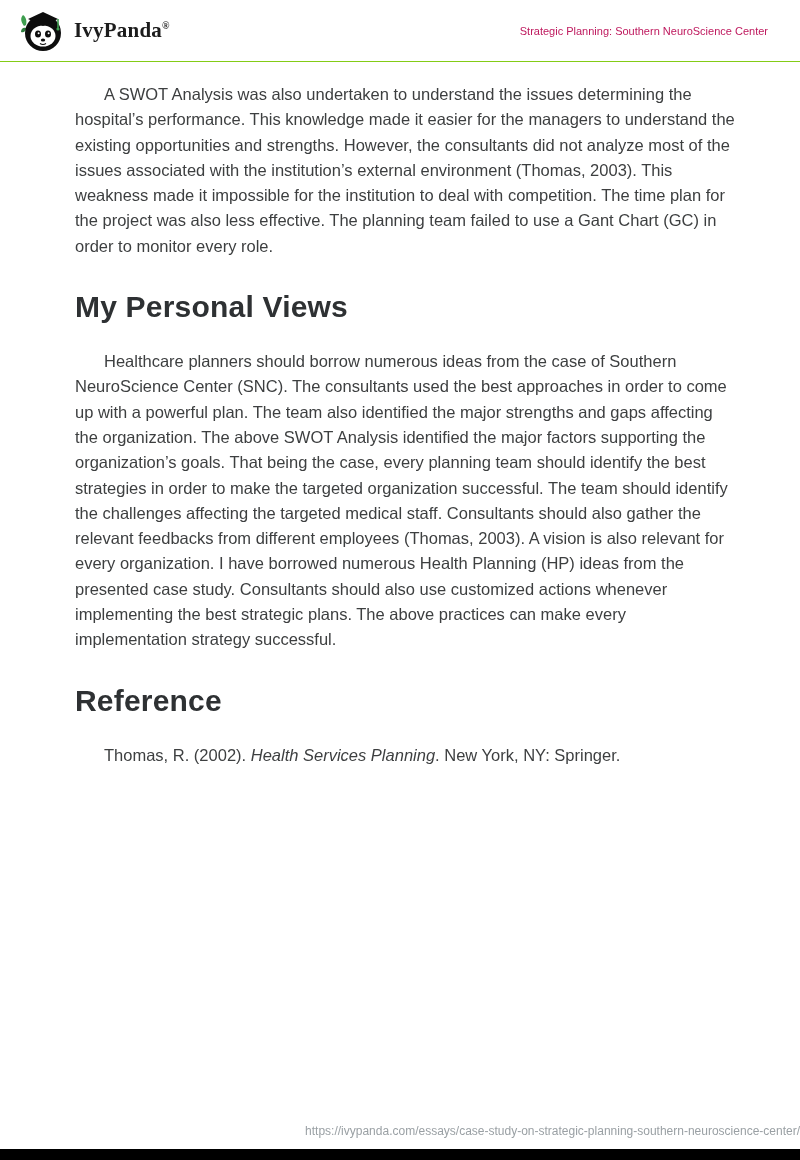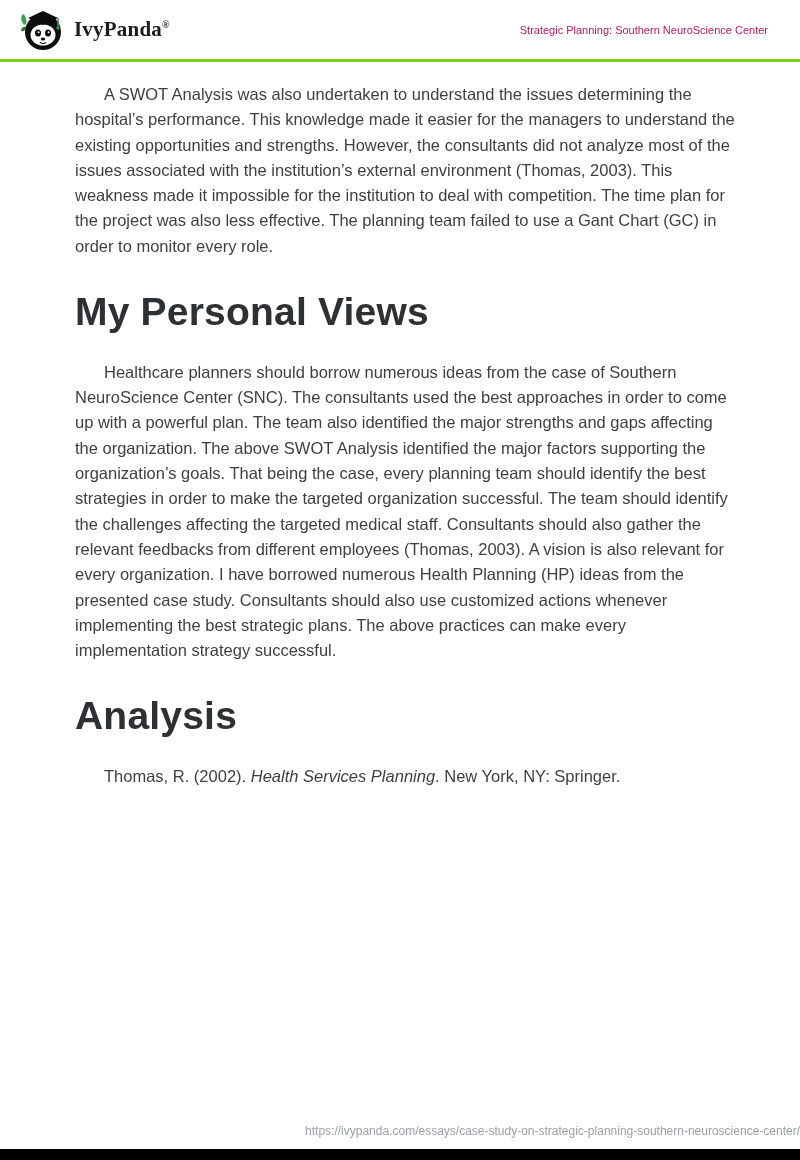--- a/index.html
+++ b/index.html
@@ -17,21 +17,21 @@
     overflow: hidden;
   }
 
   
   .header {
     height: 62px;
     display: flex;
     align-items: center;
     justify-content: space-between;
     padding: 0 32px 0 18px;
-    border-bottom: 3px solid #84cc16;
+    border-bottom: 1px solid #84cc16;
   }
   .brand {
     display: flex;
     align-items: center;
     gap: 10px;
     text-decoration: none;
     color: #1c1c1c;
     cursor: pointer;
   }
   .brand-name {
@@ -57,21 +57,21 @@
     color: #3d3f40;
   }
   .content p {
     font-size: 16.5px;
     line-height: 25.3px;
     margin-bottom: 21px;
     max-width: 660px;
   }
   .content p.indent { text-indent: 29px; }
   .content h2 {
-    font-size: 39px;
+    font-size: 30px;
     line-height: 1.2;
     font-weight: 700;
     color: #2e3133;
     margin: 30px 0 24px 0;
     letter-spacing: .2px;
   }
   .italic { font-style: italic; }
 
   
   .footer-url {
@@ -132,21 +132,21 @@
     </div>
     <div class="doc-title">Strategic Planning: Southern NeuroScience Center</div>
   </div>
 
   <div class="content">
     <p class="indent">A SWOT Analysis was also undertaken to understand the issues determining the hospital’s performance. This knowledge made it easier for the managers to understand the existing opportunities and strengths. However, the consultants did not analyze most of the issues associated with the institution’s external environment (Thomas, 2003). This weakness made it impossible for the institution to deal with competition. The time plan for the project was also less effective. The planning team failed to use a Gant Chart (GC) in order to monitor every role.</p>
 
     <h2>My Personal Views</h2>
     <p class="indent">Healthcare planners should borrow numerous ideas from the case of Southern NeuroScience Center (SNC). The consultants used the best approaches in order to come up with a powerful plan. The team also identified the major strengths and gaps affecting the organization. The above SWOT Analysis identified the major factors supporting the organization’s goals. That being the case, every planning team should identify the best strategies in order to make the targeted organization successful. The team should identify the challenges affecting the targeted medical staff. Consultants should also gather the relevant feedbacks from different employees (Thomas, 2003). A vision is also relevant for every organization. I have borrowed numerous Health Planning (HP) ideas from the presented case study. Consultants should also use customized actions whenever implementing the best strategic plans. The above practices can make every implementation strategy successful.</p>
 
-    <h2>Analysis</h2>
+    <h2>Reference</h2>
     <p class="indent"><span>Thomas, R. (2002). </span><span class="italic">Health Services Planning</span><span>. New York, NY: Springer.</span></p>
   </div>
 
   <div class="footer-url">
     <a>https://ivypanda.com/essays/case-study-on-strategic-planning-southern-neuroscience-center/</a>
   </div>
   <div class="footer-bar"></div>
 
 </div>
 

